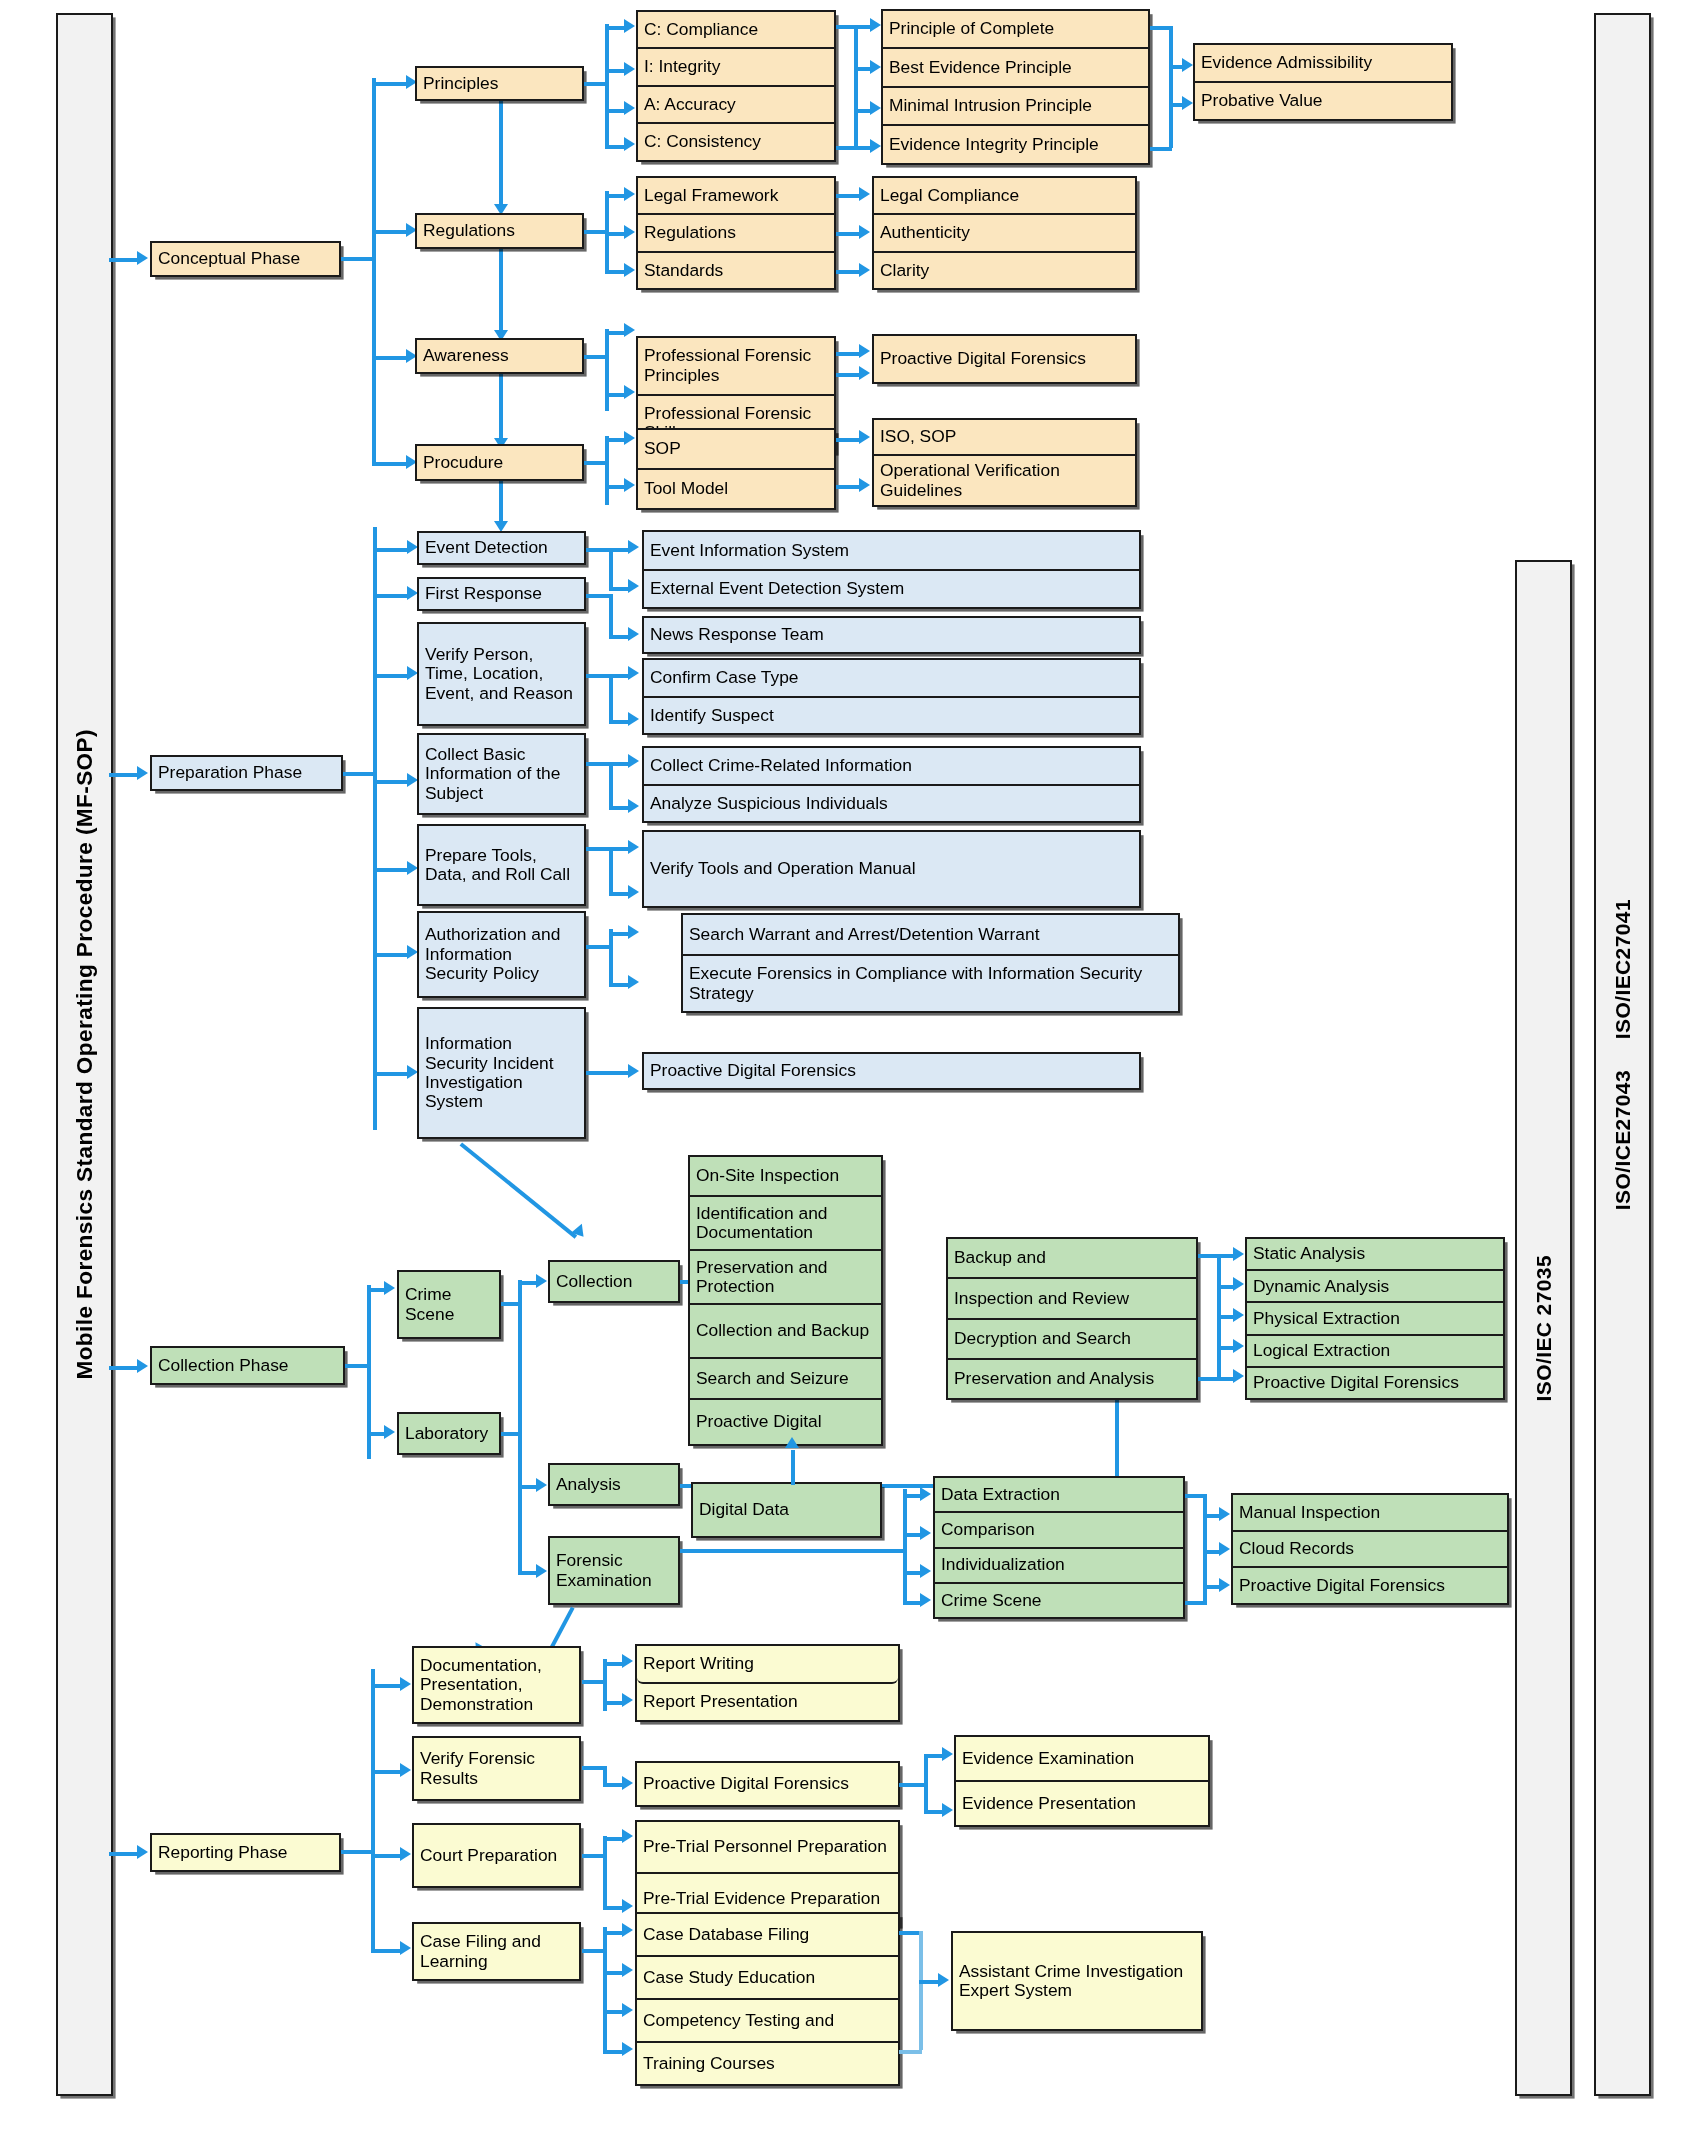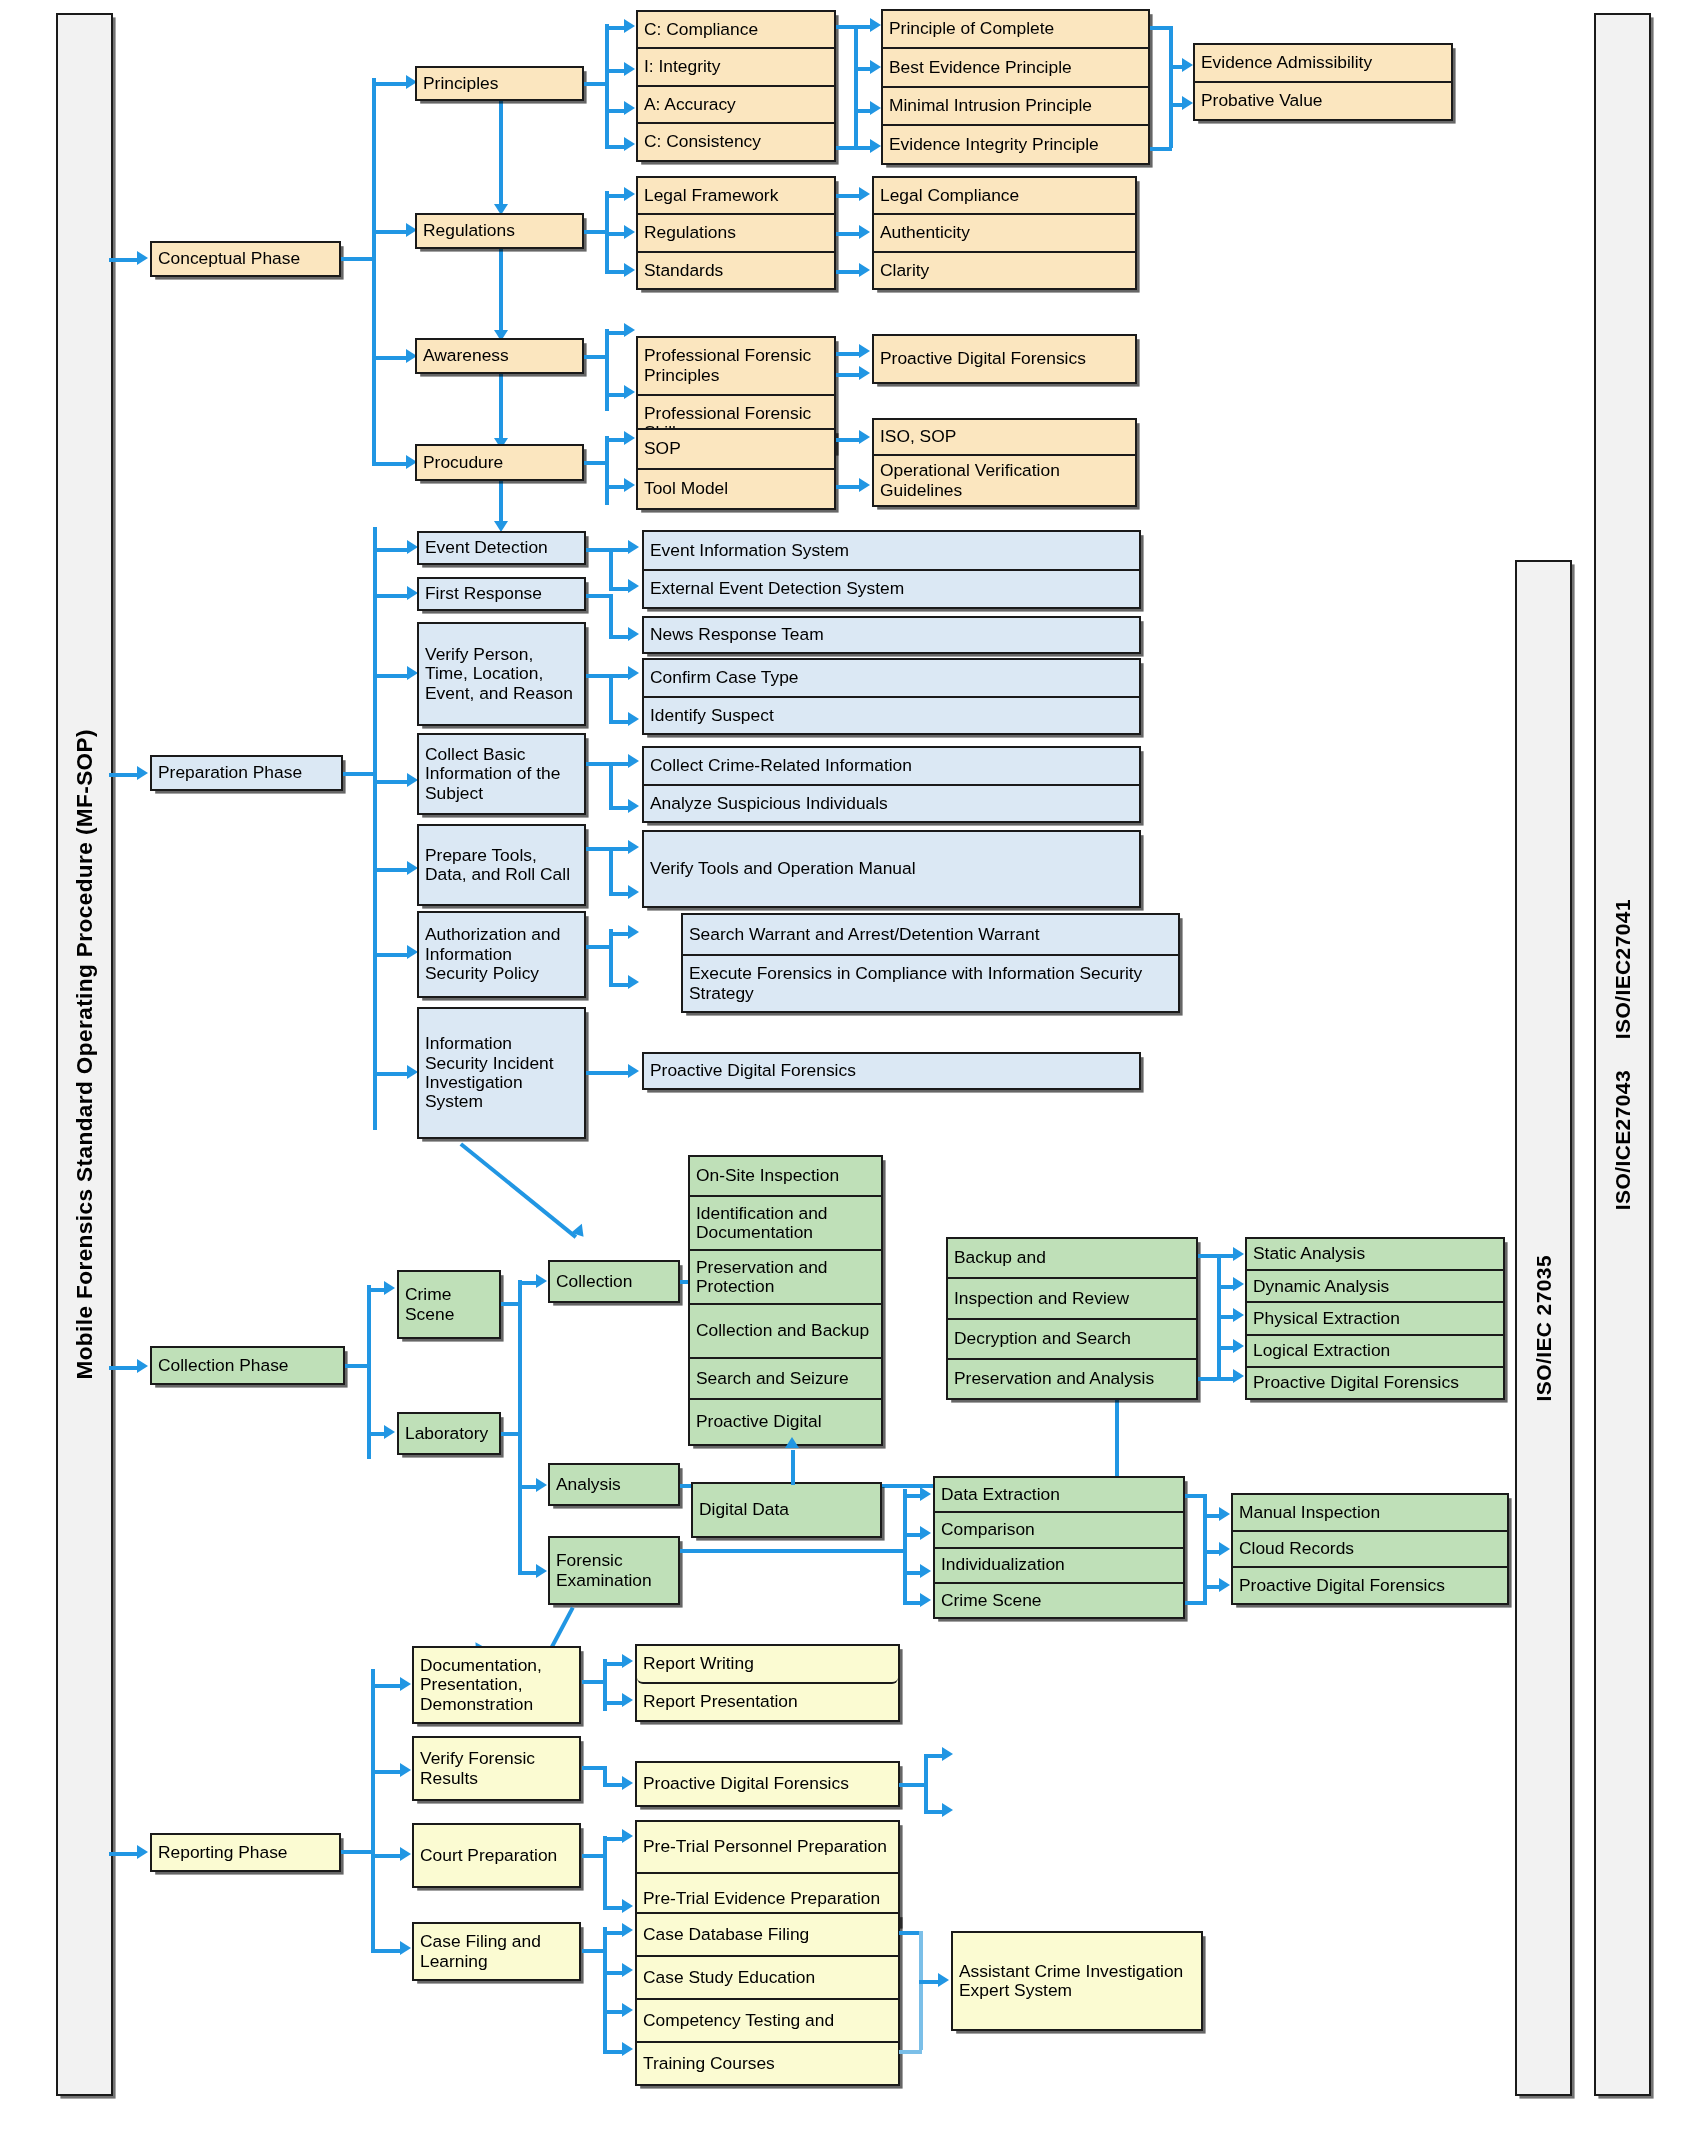--- a/index.html
+++ b/index.html
@@ -562,20 +562,24 @@
     <span class="lbl">Proactive Digital Forensics</span>
   </div>
 
   <div class="ln lnh" style="left:899px;top:1783px;width:26px;"></div>
   <div class="ln lnv" style="left:924px;top:1754px;height:60px;"></div>
   <div class="ln lnh" style="left:924px;top:1754px;width:21px;"></div>
     <div class="arw arw-r" style="left:942px;top:1747px;"></div>
   <div class="ln lnh" style="left:924px;top:1810px;width:21px;"></div>
     <div class="arw arw-r" style="left:942px;top:1803px;"></div>
 
+  <div class="stack c-cream" style="left:954px;top:1735px;width:256px;height:92px;">
+    <div class="cell" style="flex:1;">Evidence Examination</div>
+    <div class="cell" style="flex:1;">Evidence Presentation</div>
+  </div>
 
   <div class="ln lnh" style="left:582px;top:1854px;width:24px;"></div>
   <div class="ln lnv" style="left:603px;top:1836px;height:74px;"></div>
   <div class="ln lnh" style="left:603px;top:1837px;width:21px;"></div>
     <div class="arw arw-r" style="left:622px;top:1829px;"></div>
   <div class="ln lnh" style="left:603px;top:1906px;width:21px;"></div>
     <div class="arw arw-r" style="left:622px;top:1899px;"></div>
 
   <div class="stack c-cream" style="left:635px;top:1820px;width:265px;height:106px;">
     <div class="cell" style="flex:1;">Pre-Trial Personnel Preparation</div>

